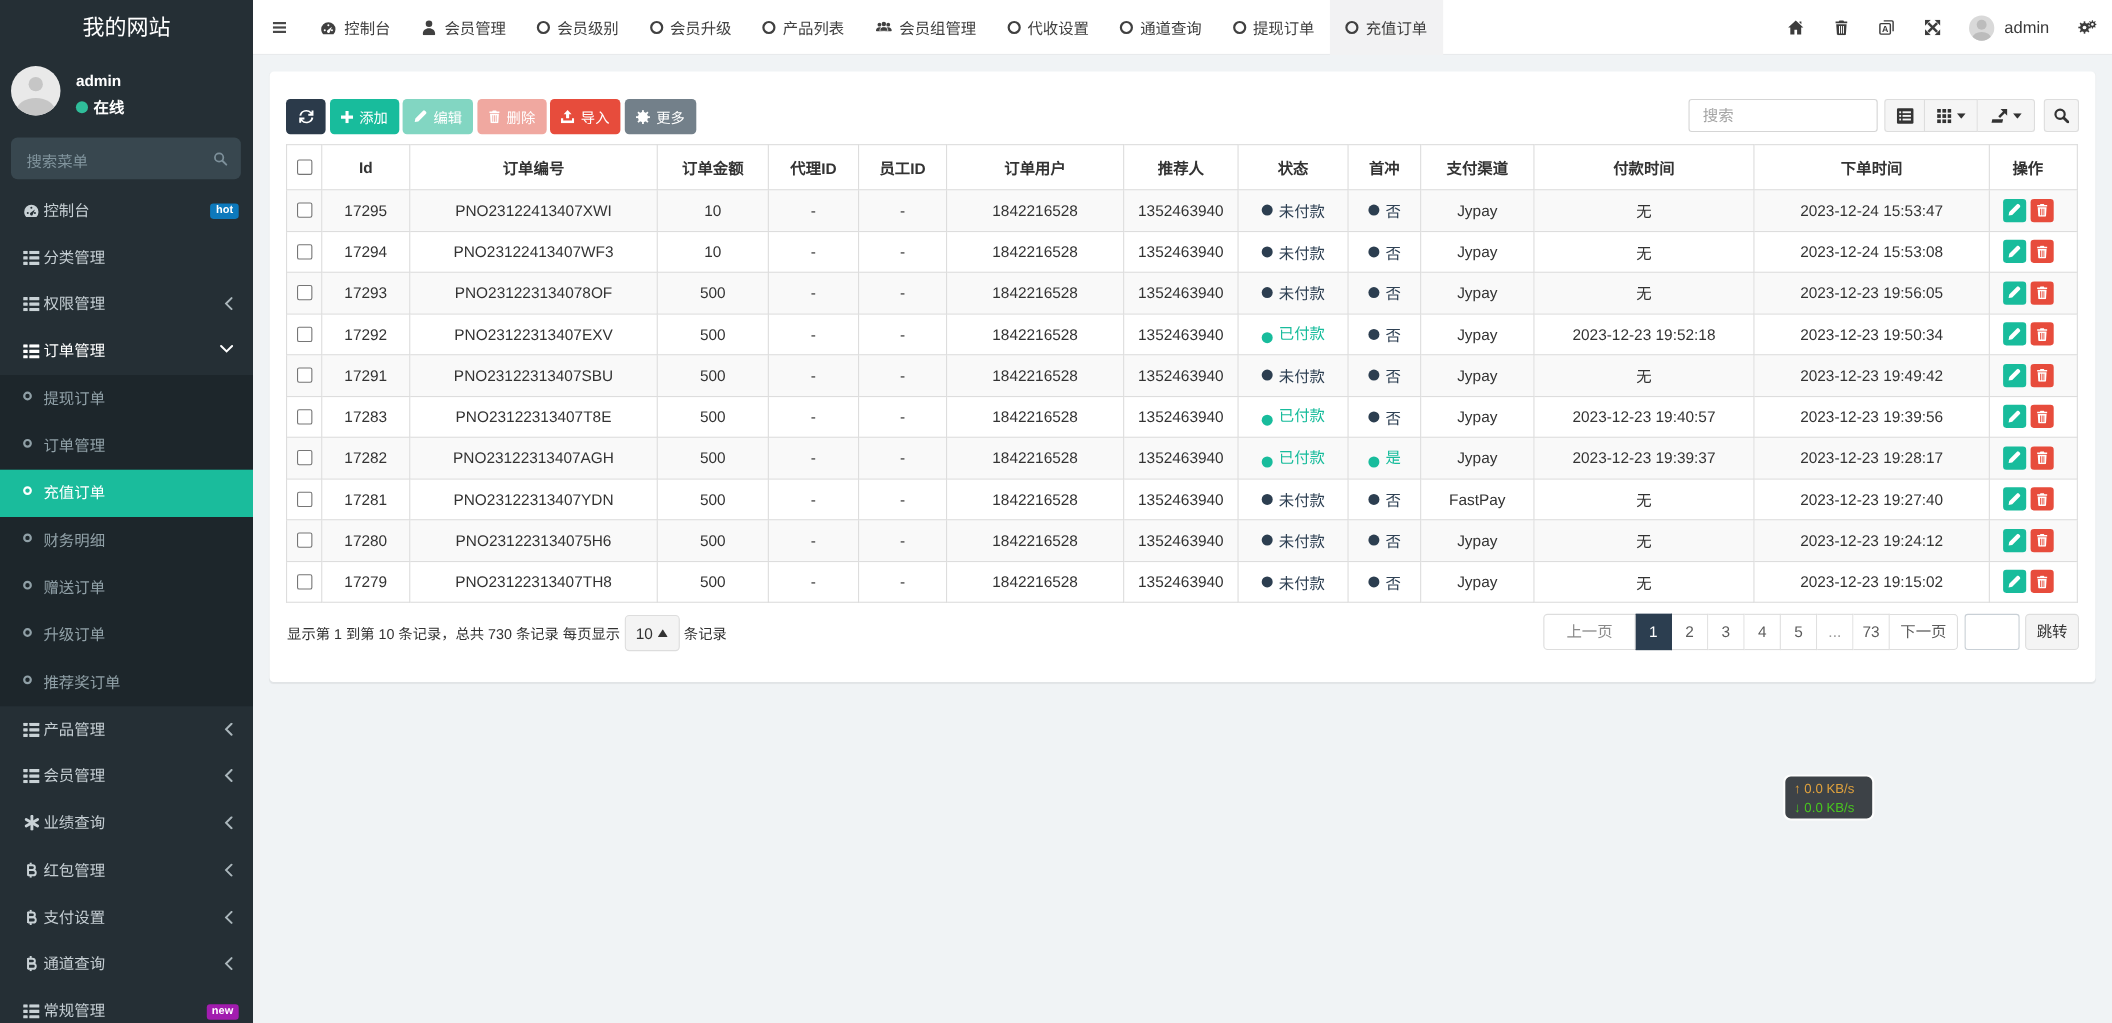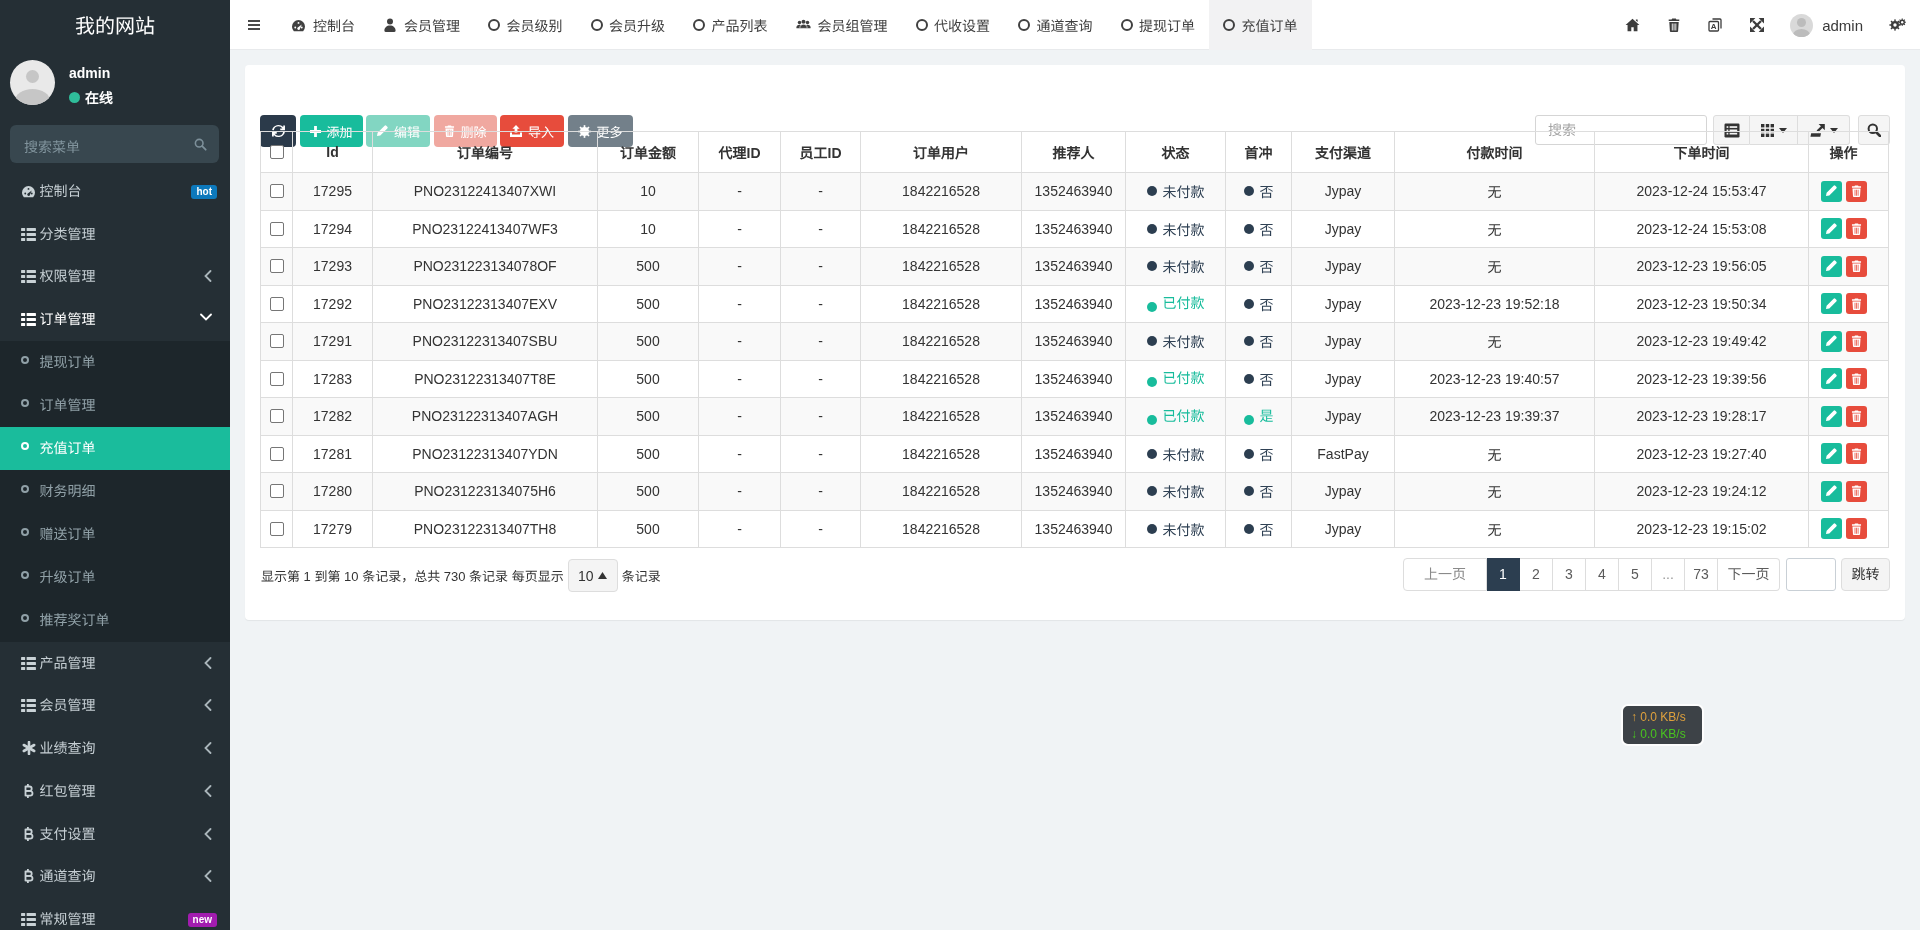--- a/index.html
+++ b/index.html
@@ -51,21 +51,21 @@
 .top-right { position:absolute; right:0; top:0; height:50px; display:flex; align-items:center; }
 .tr-item { margin:0 14px; display:flex; align-items:center; }
 .tr-admin { display:flex; align-items:center; color:#393939; font-size:15px; margin:0 12px; }
 .tr-admin .av { width:23px; height:23px; border-radius:50%; background:#d9d9d9; position:relative; overflow:hidden; margin-right:9px; }
 .tr-admin .av::before { content:""; position:absolute; left:7px; top:4px; width:9px; height:9px; border-radius:50%; background:#bcbcbc; }
 .tr-admin .av::after { content:""; position:absolute; left:3px; top:15px; width:17px; height:12px; border-radius:50%; background:#bcbcbc; }
 
 
 .main { position:absolute; left:230px; top:50px; right:0; bottom:0; }
 .panel { position:absolute; left:15px; top:15px; width:1660px; height:555px; background:#fff; border-radius:4px; box-shadow:0 1px 1px rgba(0,0,0,.06); }
-.toolbar { position:absolute; left:15px; top:25px; right:15px; height:32px;margin-top:25px; }
+.toolbar { position:absolute; left:15px; top:25px; right:15px; height:32px; }
 .btnrow { display:flex; }
 .btn { height:32px; border:none; border-radius:4px; color:#fff; font-size:13px; font-family:inherit; padding:0 10px; margin-right:3.5px; display:inline-flex; align-items:center; }
 .btn .bic { margin-right:6px; display:inline-flex; }
 .btn-dark { background:#2b3a4a; width:36px; justify-content:center; padding:0; }
 .btn-green { background:#18bc9c; }
 .btn-green-dis { background:#82d6c2; }
 .btn-red-dis { background:#f0a8a0; }
 .btn-red { background:#e74c3c; }
 .btn-gray { background:#73808a; }
 .search-right { position:absolute; right:0; top:0; display:flex; }

